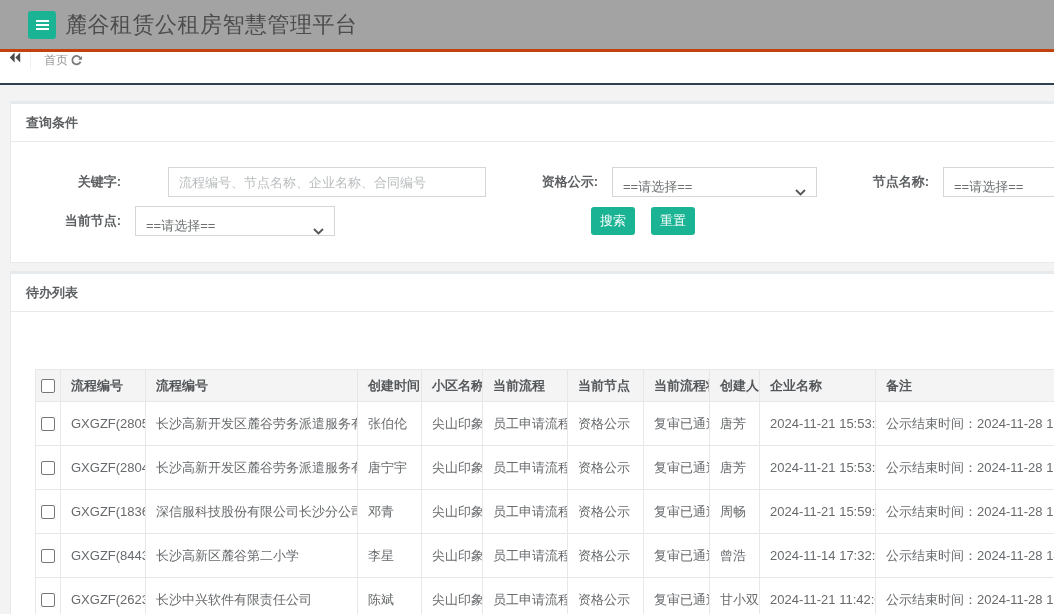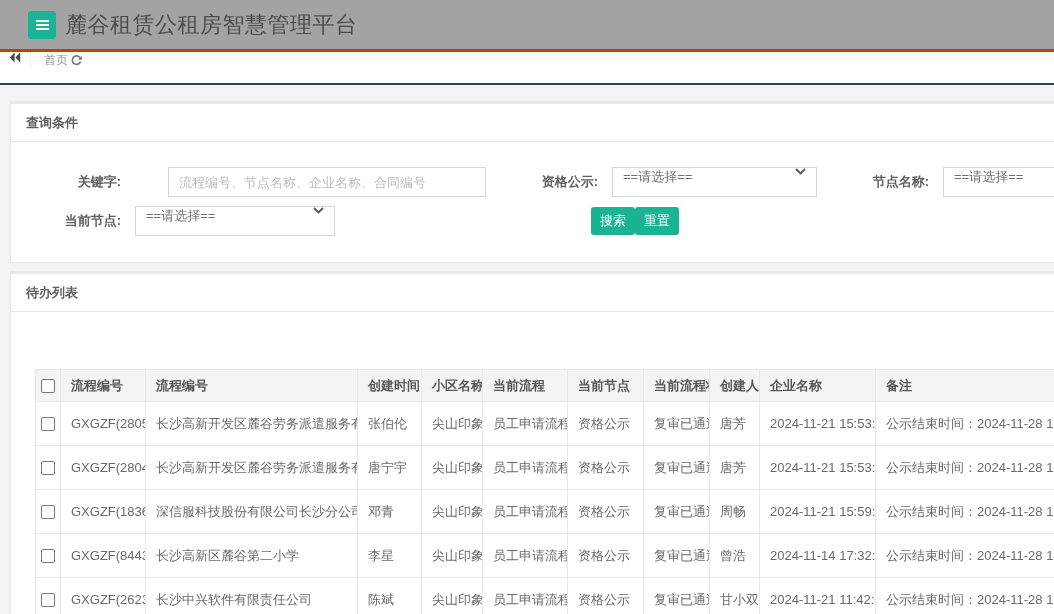--- a/index.html
+++ b/index.html
@@ -62,27 +62,27 @@
   .f-label.w2{width:126px;}
   .txt-input{
     width:318px;height:30px;border:1px solid #d4d6d8;background:#fff;
     padding:0 10px;font-size:13px;color:var(--text);outline:none;
     font-family:"Liberation Sans", sans-serif;
     margin-left:33px;
   }
   .txt-input::placeholder{color:#b9bcbe;}
   .sel{
     height:30px;border:1px solid #d4d6d8;background:#fff;display:flex;
-    align-items:flex-start;justify-content:space-between;padding:0 10px;
+    align-items:flex-end;justify-content:space-between;padding:0 10px;
     font-size:13px;color:#6d7072;cursor:pointer;flex:0 0 auto;
   }
   .sel.w205{width:205px;}
   .sel.w200{width:200px;}
   .chev{display:flex;align-items:center;color:#555;}
-  .btn-row-spacer{margin-left:256px;display:flex;gap:0;}
+  .btn-row-spacer{margin-left:256px;display:flex;gap:16px;}
   .btn{
     height:28px;padding:0 9px;background:var(--primary);color:#fff;border:none;
     border-radius:3px;font-size:13px;cursor:pointer;font-family:"Liberation Sans", sans-serif;
   }
   
   .t-body{padding:57px 0 30px 24px;}
   table{border-collapse:collapse;table-layout:fixed;width:1126px;background:#fff;}
   th,td{border:1px solid #e7e7e7;padding:0 10px;text-align:left;overflow:hidden;white-space:nowrap;}
   th{height:32px;background:#f4f4f5;font-size:13px;color:#55585a;font-weight:bold;}
   td{height:44px;font-size:13px;color:var(--text);}

